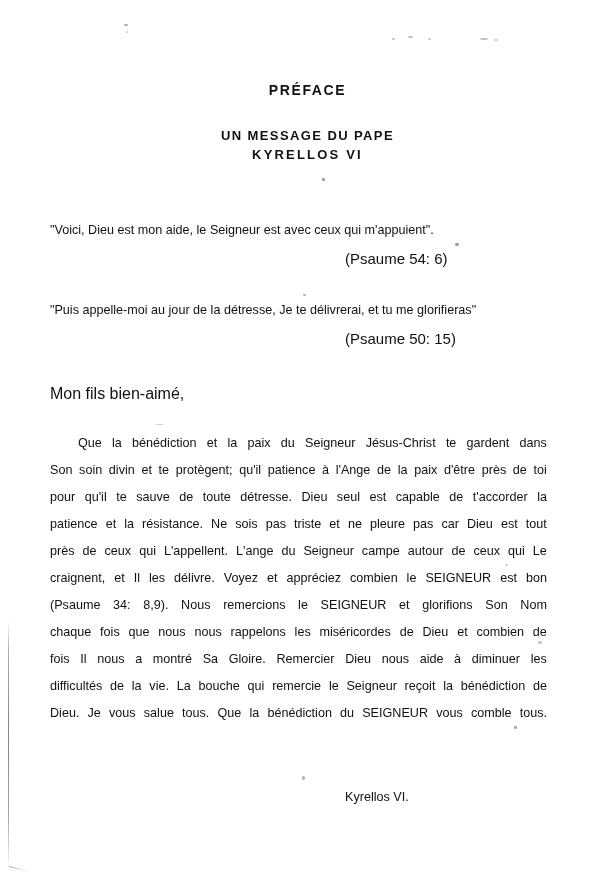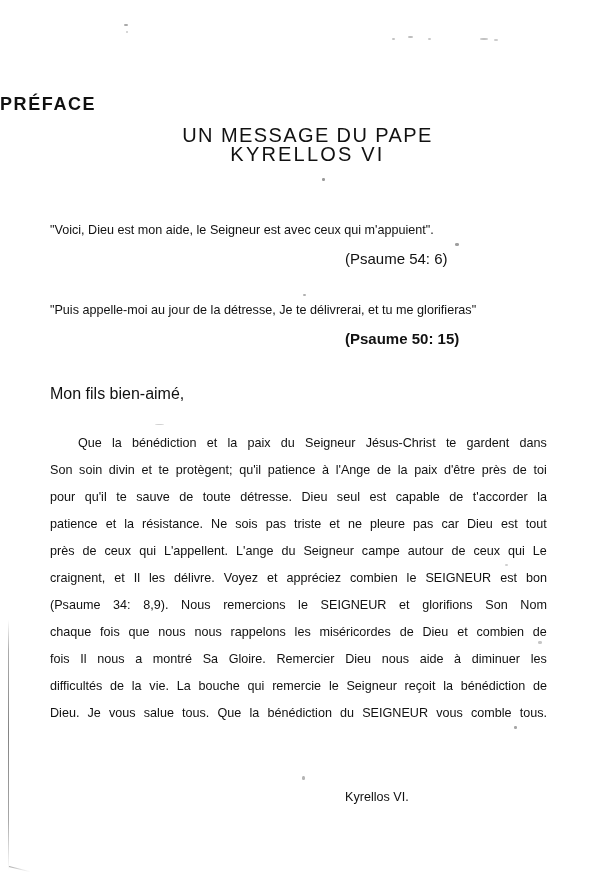--- a/index.html
+++ b/index.html
@@ -56,36 +56,37 @@
       rgba(110,110,110,0.6) 0%,
       rgba(150,150,150,0.25) 60%,
       rgba(255,255,255,0) 100%);
     transform: rotate(14deg);
     transform-origin: left center;
   }
 
   
   .title-main {
     position: absolute;
-    top: 94px;
+    top: 82px;
     left: 0;
     width: 615px;
-    font-size: 18px;
+    text-align: center;
+    font-size: 14px;
     font-weight: bold;
     letter-spacing: 1.6px;
   }
 
   .title-sub {
     position: absolute;
     top: 126px;
     left: 0;
     width: 615px;
     text-align: center;
-    font-size: 20px;
-    font-weight: normal;
+    font-size: 13px;
+    font-weight: bold;
     letter-spacing: 1.4px;
     line-height: 19px;
   }
   .title-sub .l2 {
     letter-spacing: 2.2px;
   }
 
   
   .quote {
     position: absolute;
@@ -96,21 +97,21 @@
   }
   .quote-1 { top: 222px; }
   .quote-2 { top: 302px; }
 
   .attrib {
     position: absolute;
     left: 345px;
     font-size: 15px;
   }
   .attrib-1 { top: 250px; }
-  .attrib-2 { top: 330px; font-weight: bold; }
+  .attrib-2 { top: 330px; }
 
   
   .salutation {
     position: absolute;
     top: 385px;
     left: 50px;
     font-size: 16px;
   }
 
   

